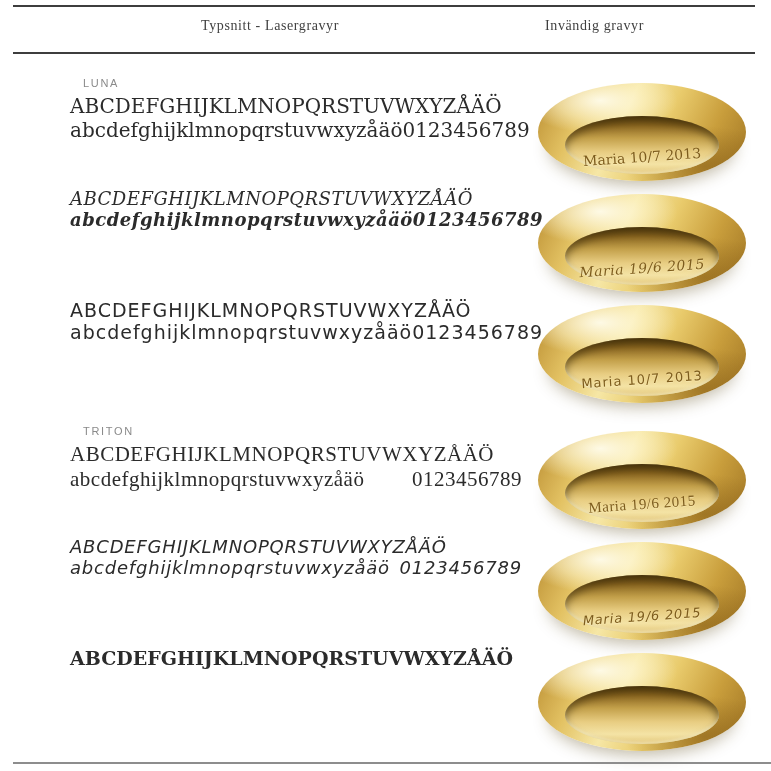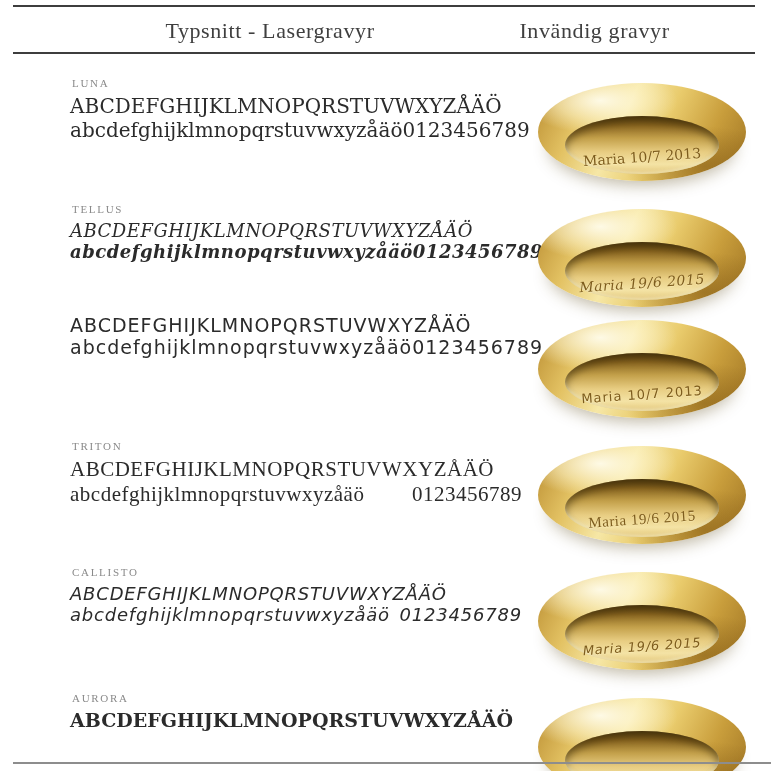--- a/index.html
+++ b/index.html
@@ -10,34 +10,34 @@
     color:#2b2b2b;
   }
   
   .rule { position:absolute; left:13px; right:16px; height:1.5px; background:#3d3d3d; }
   .rule.top { top:5px; }
   .rule.under-header { top:52px; }
   .rule.bottom { top:762px; right:0; background:#8d8d8d; }
   .col-title {
     position:absolute; top:18px; text-align:center;
     font-family:"Liberation Serif", serif;
-    font-size:22px; font-weight:400; color:#3f3f3f; letter-spacing:.6px;
+    font-size:14px; font-weight:400; color:#3f3f3f; letter-spacing:.6px;
   }
   .col-title.left  { left:80px;  width:380px; }
   .col-title.right { left:502px; width:185px; }
 
   
   .rows { position:absolute; top:62px; left:0; right:0; }
   .row { position:relative; height:111px; }
 
   .specimen { margin-left:70px; width:452px; }
   .font-label {
-    margin:15px 0 5px 2px;
+    margin:15px 0 5px 13px;
     font-size:11px; letter-spacing:1.7px; color:#8a8a8a;
-    font-family:Liberation Serif, serif;
+    font-family:Liberation Sans, sans-serif;
   }
   .upper { white-space:nowrap; }
   .lower-line { display:flex; justify-content:space-between; align-items:baseline; width:452px; }
 
   
   .f-luna     { font-family:"DejaVu Serif", serif; font-size:20px; }
   .f-tellus   { font-family:"DejaVu Serif", serif; font-style:italic; font-size:18px; letter-spacing:.5px; }
   .f-tellus.lowerpart { font-weight:bold; }
   .f-dione    { font-family:"DejaVu Sans", sans-serif; font-size:19px; letter-spacing:1px; }
   .f-triton   { font-family:"Liberation Serif", serif; font-size:21px; letter-spacing:.5px; }
@@ -93,21 +93,20 @@
     <div class="ring">
       <div class="band"></div>
       <div class="hole">
         <span class="engraving f-luna">Maria 10/7 2013</span>
       </div>
     </div>
   </div>
 
   <div class="row">
     <div class="specimen">
-      <div class="font-label">TELLUS</div>
       <div class="upper f-tellus">ABCDEFGHIJKLMNOPQRSTUVWXYZÅÄÖ</div>
       <div class="lower-line">
         <span class="f-tellus lowerpart">abcdefghijklmnopqrstuvwxyzåäö</span>
         <span class="f-tellus lowerpart">0123456789</span>
       </div>
     </div>
     <div class="ring">
       <div class="band"></div>
       <div class="hole">
         <span class="engraving f-tellus">Maria 19/6 2015</span>
@@ -143,38 +142,36 @@
     <div class="ring">
       <div class="band"></div>
       <div class="hole">
         <span class="engraving f-triton">Maria 19/6 2015</span>
       </div>
     </div>
   </div>
 
   <div class="row">
     <div class="specimen">
-      <div class="font-label">CALLISTO</div>
       <div class="upper f-callisto">ABCDEFGHIJKLMNOPQRSTUVWXYZÅÄÖ</div>
       <div class="lower-line">
         <span class="f-callisto">abcdefghijklmnopqrstuvwxyzåäö</span>
         <span class="f-callisto">0123456789</span>
       </div>
     </div>
     <div class="ring">
       <div class="band"></div>
       <div class="hole">
         <span class="engraving f-callisto">Maria 19/6 2015</span>
       </div>
     </div>
   </div>
 
   <div class="row">
     <div class="specimen">
-      <div class="font-label">AURORA</div>
       <div class="upper f-aurora">ABCDEFGHIJKLMNOPQRSTUVWXYZÅÄÖ</div>
       <div class="lower-line">
       </div>
     </div>
     <div class="ring">
       <div class="band"></div>
       <div class="hole">
         
       </div>
     </div>

